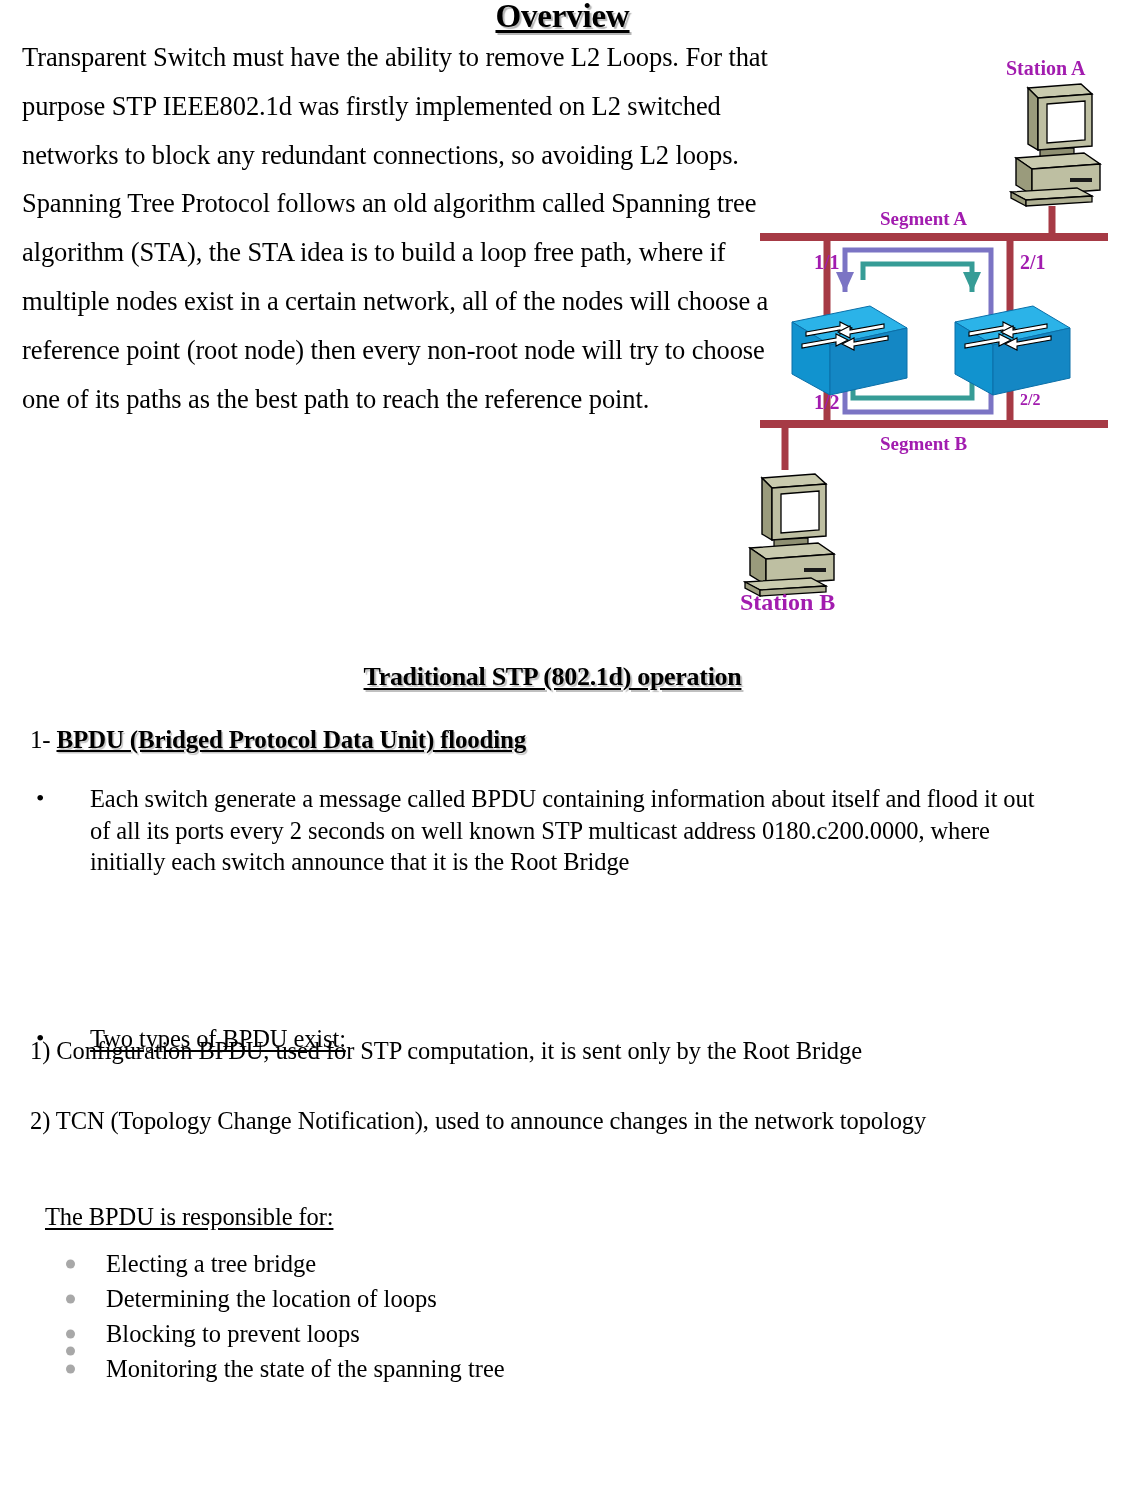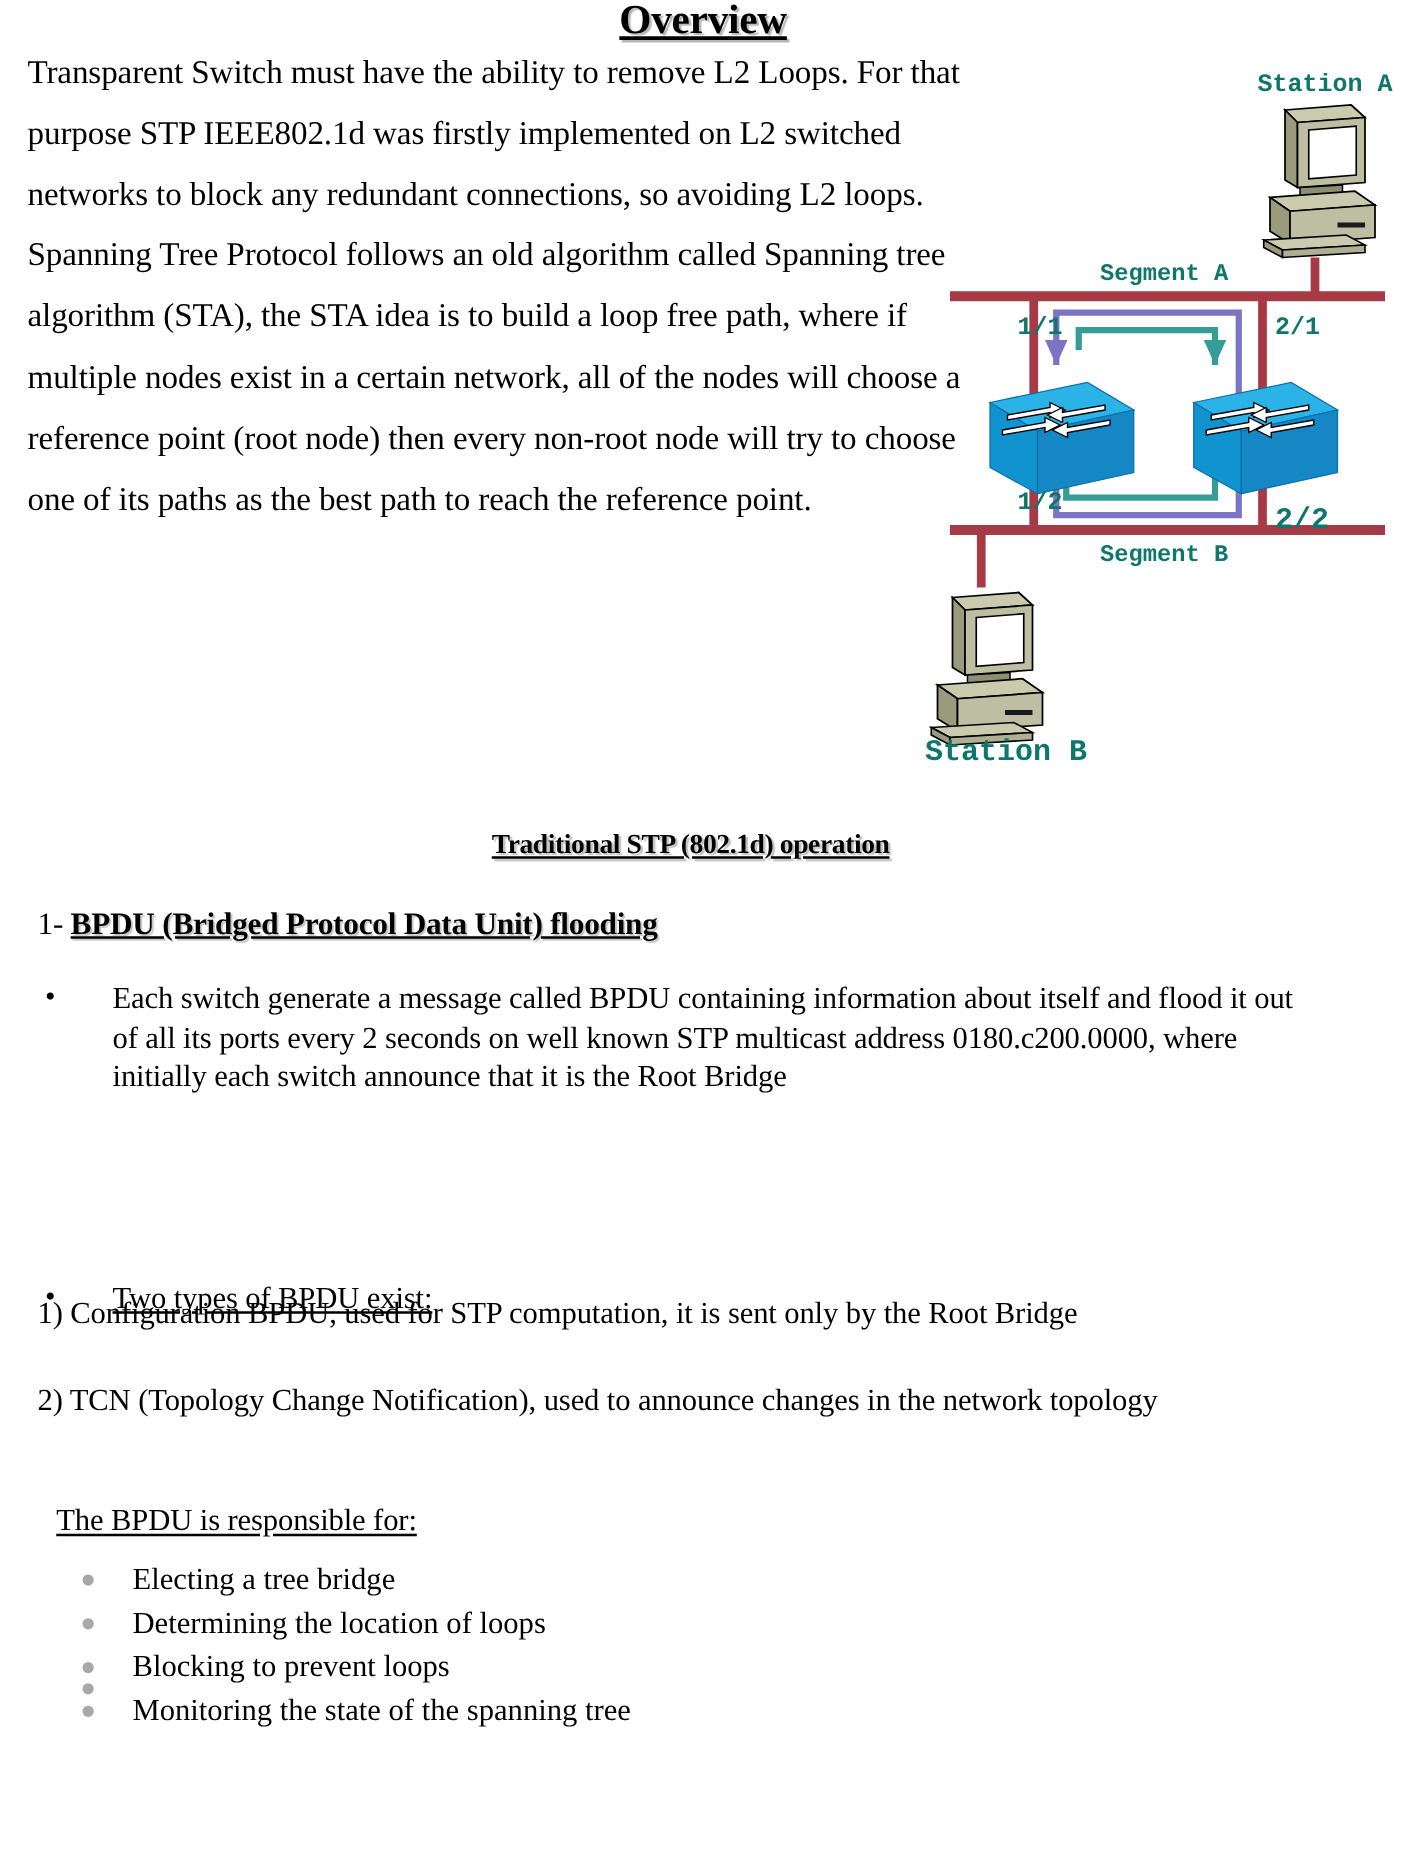--- a/index.html
+++ b/index.html
@@ -30,21 +30,21 @@
     text-underline-offset: 3px;
     text-shadow: 2px 2px 1px rgba(120,120,120,0.55);
   }
 
   .title-section {
     position: absolute;
     top: 662px;
     left: 0;
     width: 1105px;
     text-align: center;
-    font-size: 22px;
+    font-size: 26px;
     font-weight: bold;
     letter-spacing: -0.3px;
     text-decoration: underline;
     text-underline-offset: 3px;
     text-shadow: 2px 2px 1px rgba(130,130,130,0.5);
   }
 
   .heading-num {
     position: absolute;
     top: 726px;
@@ -142,33 +142,33 @@
   .diagram {
     position: absolute;
     left: 740px;
     top: 40px;
     width: 385px;
     height: 600px;
   }
   .diagram svg { display: block; }
   .dlabel {
     position: absolute;
-    font-family: Liberation Mono, monospace;
+    font-family: Liberation Serif, serif;
     font-weight: bold;
-    color: #0f766e;
+    color: #a21caf;
     white-space: nowrap;
   }
   .lbl-stationA { left: 266px; top: 17px; font-size: 20px; }
   .lbl-stationB { left: 0; top: 549px; font-size: 24px; }
   .lbl-segA     { left: 140px; top: 168px; font-size: 19px; }
   .lbl-segB     { left: 140px; top: 393px; font-size: 19px; text-align: center; }
   .lbl-11       { left: 74px;  top: 211px; font-size: 20px; }
   .lbl-21       { left: 280px; top: 211px; font-size: 20px; }
   .lbl-12       { left: 74px;  top: 351px; font-size: 20px; }
-  .lbl-22       { left: 280px; top: 363px; font-size: 24px; }
+  .lbl-22       { left: 280px; top: 351px; font-size: 16px; }
 </style>
 </head>
 <body>
 
 <div class="title-main">Overview</div>
 
 <div class="intro">Transparent Switch must have the ability to remove L2 Loops. For that purpose STP IEEE802.1d was firstly implemented on L2 switched networks to block any redundant connections, so avoiding L2 loops. Spanning Tree Protocol follows an old algorithm called Spanning tree algorithm (STA), the STA idea is to build  a loop free path, where if multiple nodes exist in a certain network, all of the nodes will choose a reference point (root node)  then every non-root node will try to choose one of its paths as the best path to reach the reference point.</div>
 
 <div class="diagram">
 

